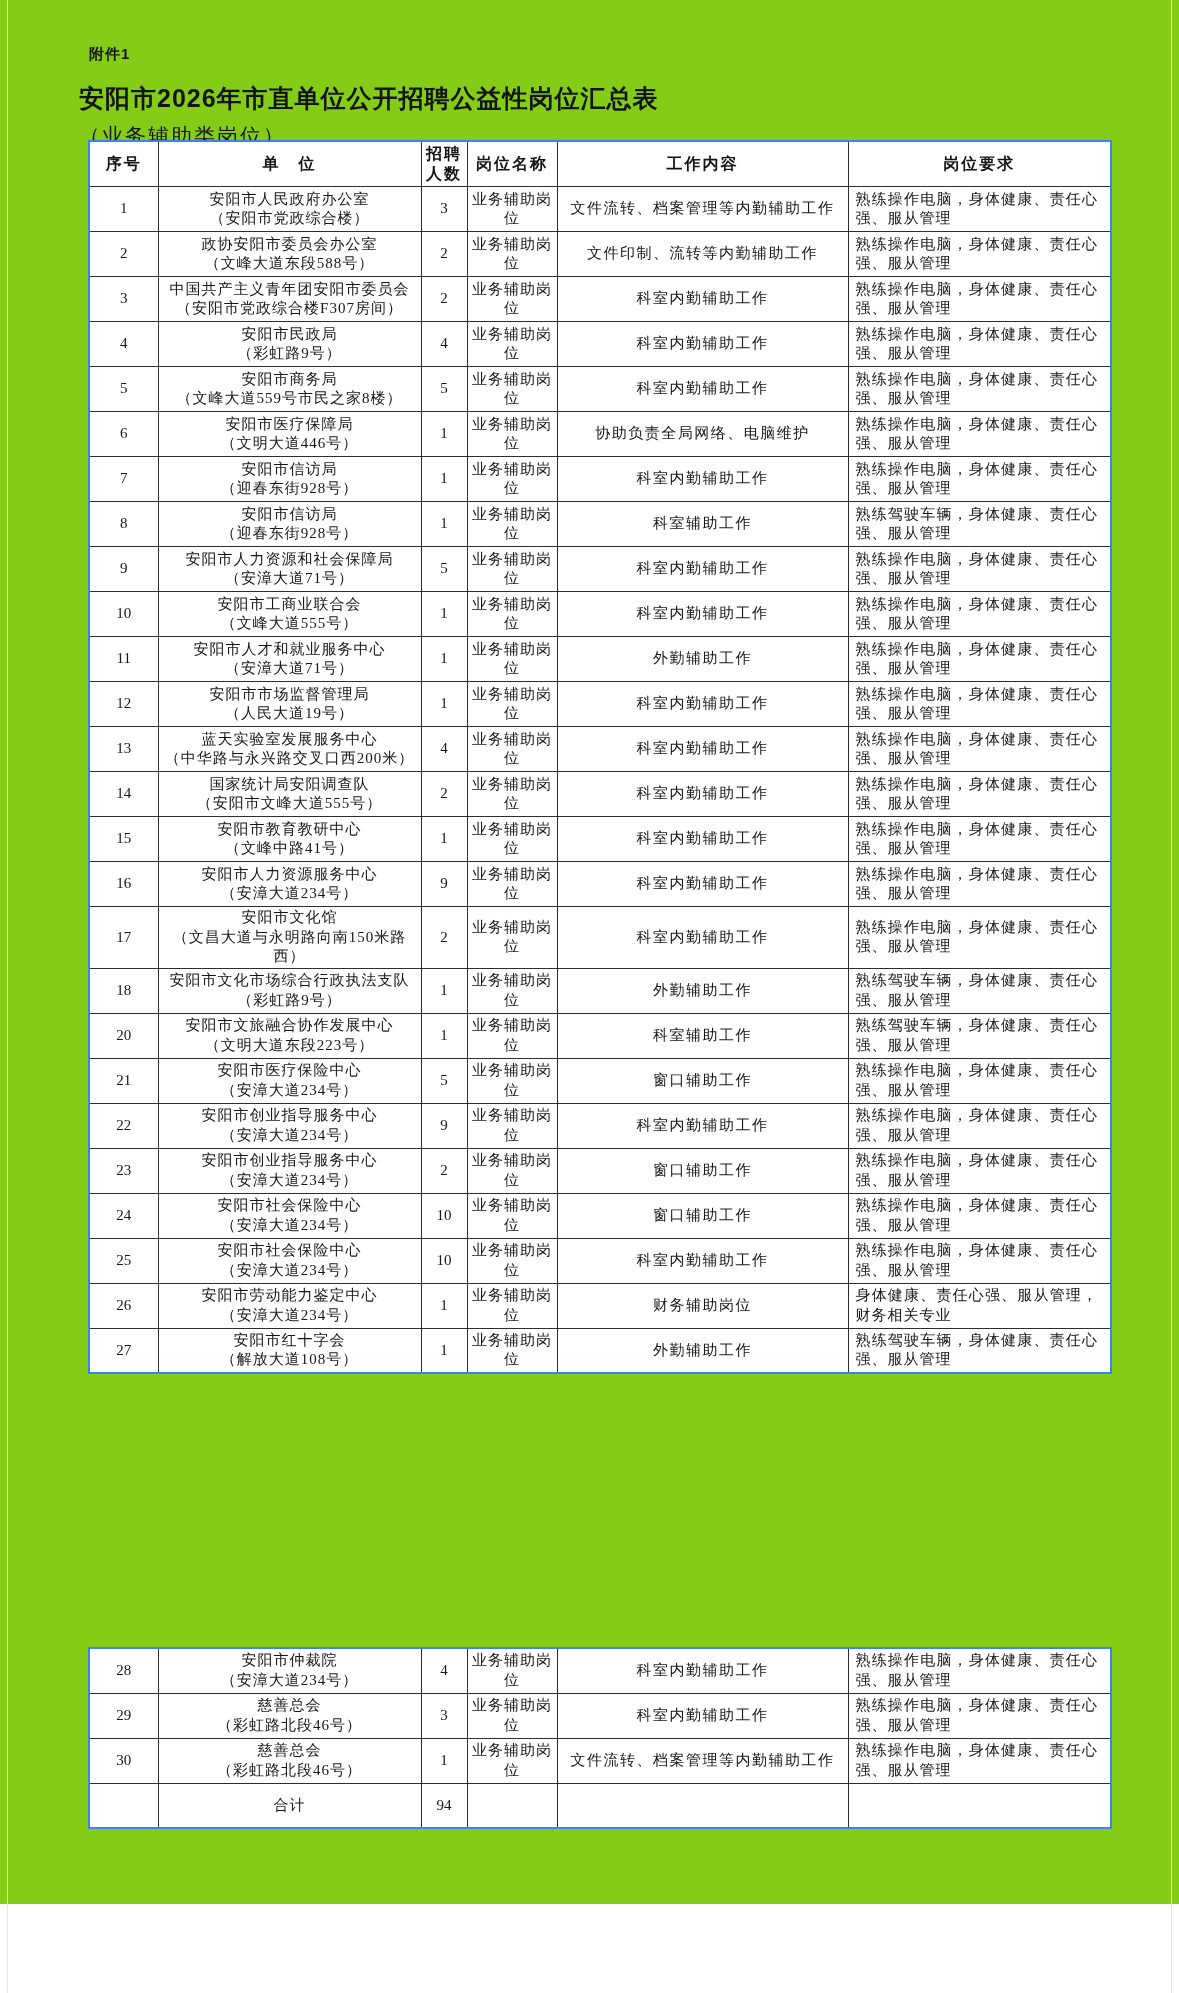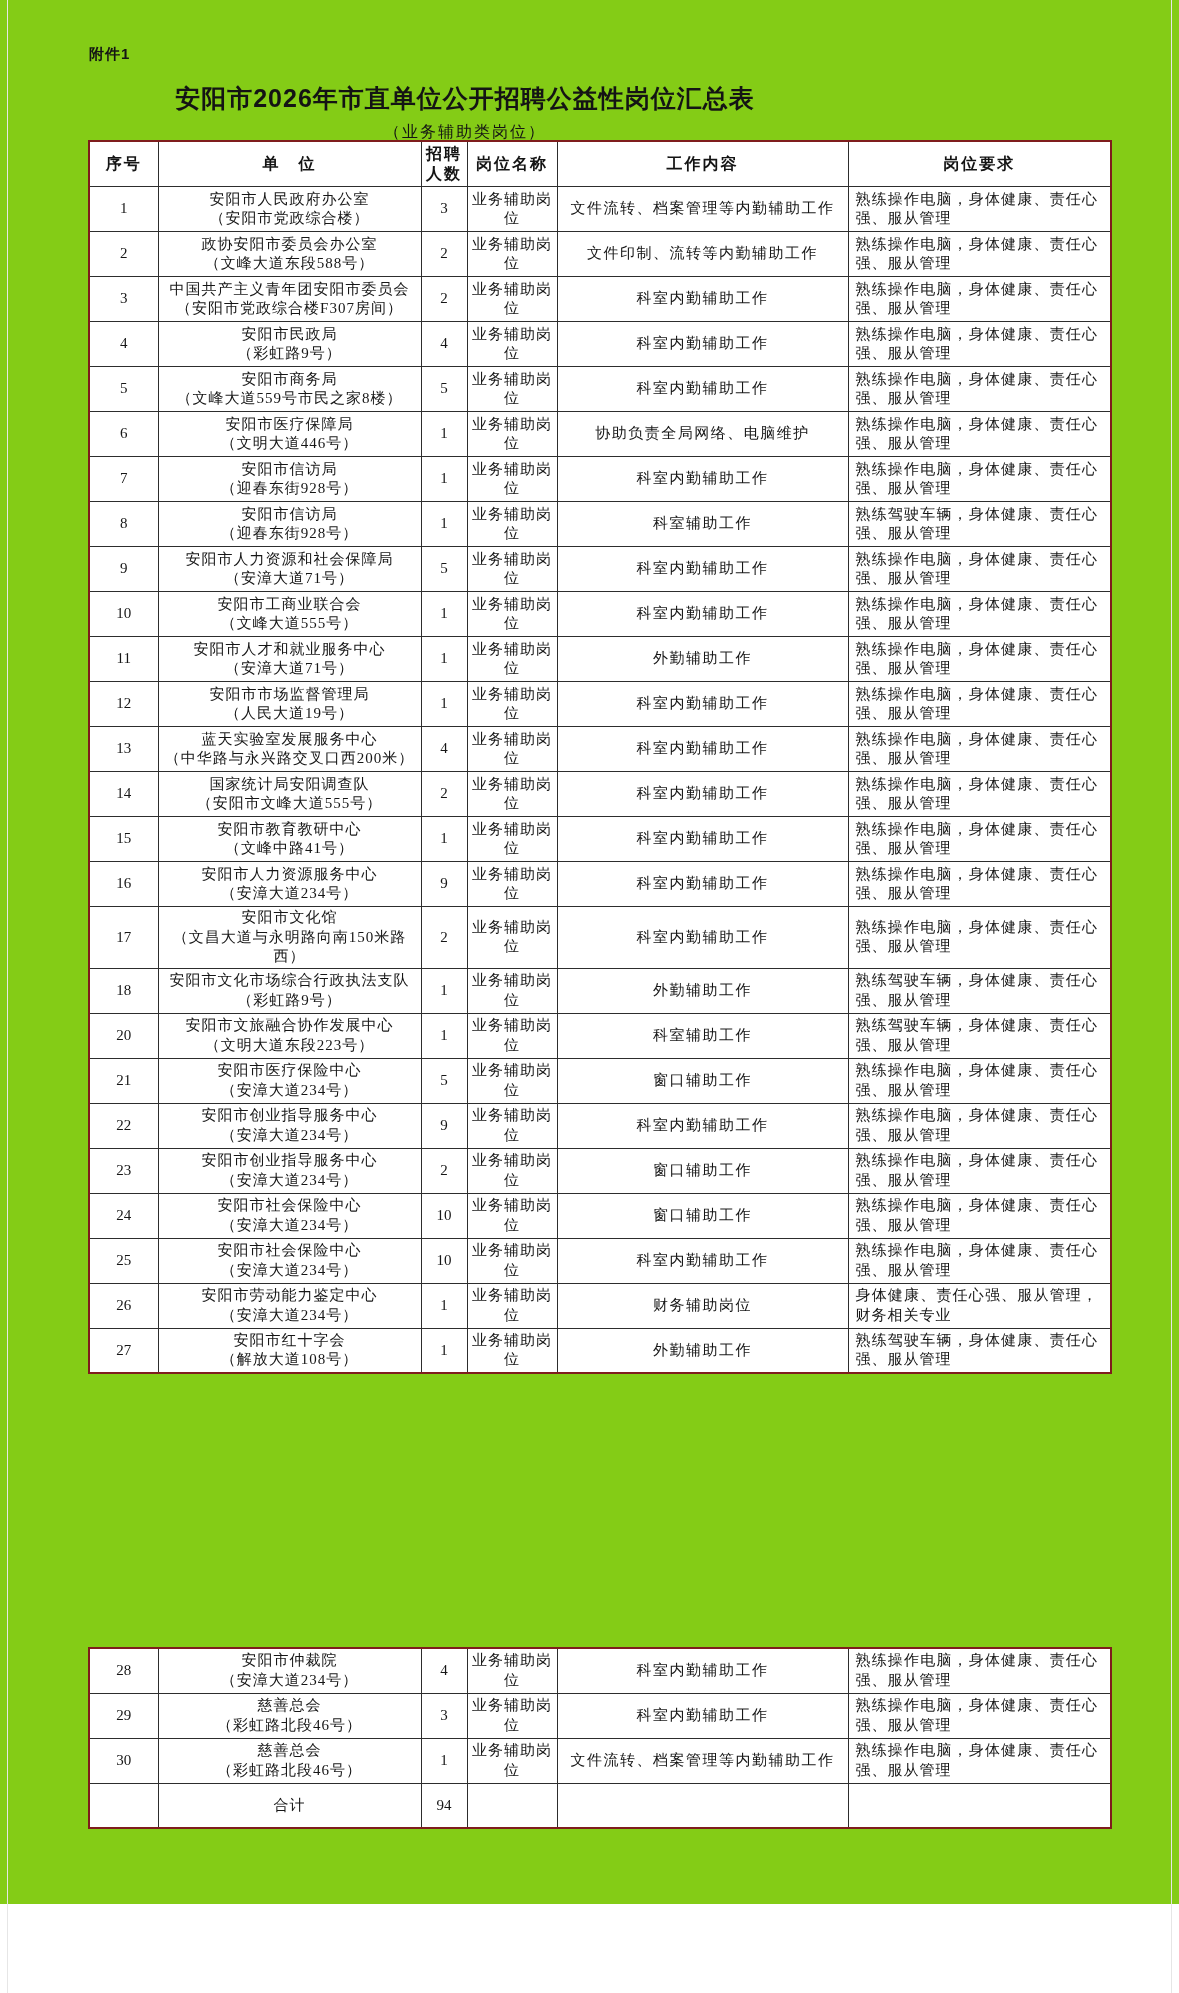--- a/index.html
+++ b/index.html
@@ -10,26 +10,26 @@
   .page2{top:1506px;height:398px;}
   .page-band{position:absolute;left:0;top:1572px;width:100%;height:23px;box-sizing:border-box;
              background:linear-gradient(180deg,#cccccc 0%,#dcdcdc 45%,#ebebeb 100%);
              border-top:1px solid #b8b8b8;border-bottom:1px solid #f2f2f2;}
   .edge{position:absolute;top:0;bottom:0;width:1px;background:#e6e6e6;}
   .edge-l{left:7px;}
   .edge-r{left:1171px;}
 
   .attachment{position:absolute;left:89px;top:45px;
               font-family:"Liberation Sans",sans-serif;font-weight:700;font-size:15px;letter-spacing:1px;}
-  .title-wrap{position:absolute;left:88px;top:82px;width:754px;text-align:center;}
+  .title-wrap{position:absolute;left:79px;top:82px;width:754px;}
   .doc-title{font-family:"Liberation Sans",sans-serif;font-weight:700;font-size:25px;letter-spacing:1px;}
-  .doc-subtitle{margin-top:7px;font-size:16px;letter-spacing:2px;}
+  .doc-subtitle{margin-top:7px;font-size:21px;letter-spacing:2px;}
 
   table.tbl{border-collapse:collapse;table-layout:fixed;width:1022px;
-            border:2px solid #7f1d1d;background:#ffffff;}
+            border:2px solid #3b82f6;background:#ffffff;}
   .tbl1{position:absolute;left:88px;top:140px;}
   .tbl2{position:absolute;left:88px;top:141px;}
   .tbl th,.tbl td{border:1px solid #2d2d2d;vertical-align:middle;overflow:hidden;}
   .tbl th{font-family:"Liberation Sans",sans-serif;font-weight:700;font-size:16px;
           letter-spacing:2px;padding:2px;height:40px;text-align:center;line-height:1.25;}
   .tbl tbody tr{height:45px;}
   .tbl td{font-size:15px;text-align:center;line-height:1.3;padding:1px 4px;color:#161616;}
   td.c-unit{letter-spacing:1px;padding:1px 6px;margin-left:24px;}
   td.c-job{letter-spacing:1px;padding:1px 4px;}
   td.c-work{letter-spacing:1.5px;padding:1px 6px;}

